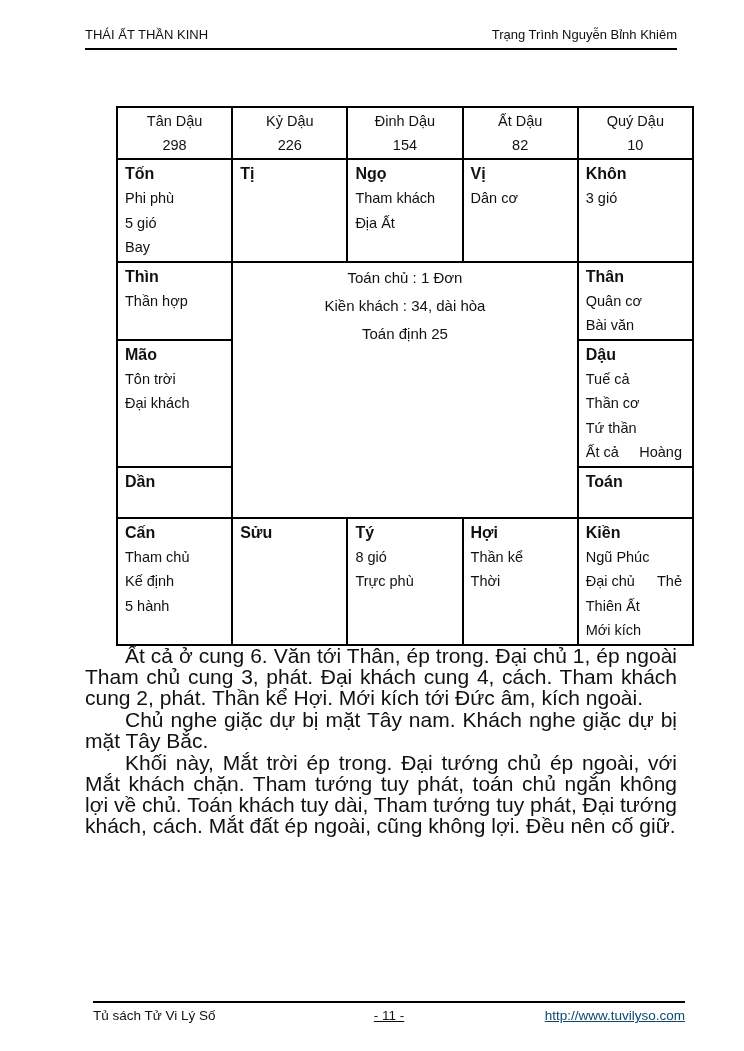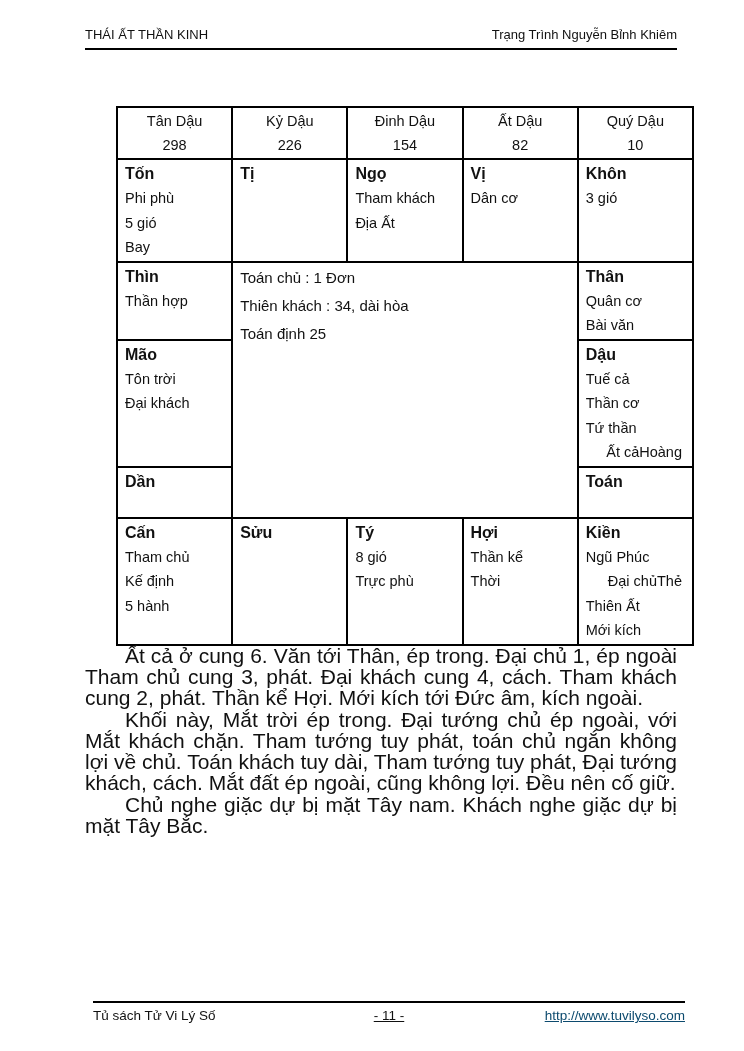--- a/index.html
+++ b/index.html
@@ -27,22 +27,22 @@
   tr.r-year  { height: 51px; border-radius: 23px; }
   tr.r-top   { height: 101px; }
   tr.r-mid1  { height: 75px; }
   tr.r-mid2  { height: 120px; }
   tr.r-mid3  { height: 51px; }
   tr.r-bot   { height: 126px; }
   .year-cell { text-align: center; vertical-align: middle; padding: 0 4px; }
   .year-name, .year-value { line-height: 24px; font-size: 14.5px; }
   .cell-title { font-weight: bold; font-size: 16px; line-height: 25px; }
   .cell-line  { line-height: 24.5px; white-space: nowrap; }
-  .split-line { display: flex; justify-content: flex-end; line-height: 24.5px; padding-right: 3px; }
-  .center-cell { text-align: left; vertical-align: middle; }
+  .split-line { display: flex; justify-content: space-between; line-height: 24.5px; padding-right: 3px; }
+  .center-cell { text-align: center; vertical-align: middle; }
   .center-line { line-height: 28px; font-size: 15px; }
   .body-text {
     position: absolute; left: 85px; top: 645px; width: 592px;
     font-size: 21px; line-height: 21px; text-align: justify;
   }
   .body-text p { margin: 0 0 1px 0; text-indent: 40px; }
   .page-footer {
     position: absolute; left: 93px; top: 1001px; width: 592px;
     border-top: 2px solid #000; padding-top: 5px;
     display: flex; font-size: 13.5px;
@@ -115,21 +115,21 @@
       <div class="cell-line">3 gió</div>
     </td>
   </tr>
   <tr class="r-mid1">
     <td>
       <div class="cell-title">Thìn</div>
       <div class="cell-line">Thần hợp</div>
     </td>
     <td class="center-cell" colspan="3" rowspan="3">
       <div class="center-line">Toán chủ : 1 Đơn</div>
-      <div class="center-line">Thiên khách : 34, dài hòa</div>
+      <div class="center-line">Kiền khách : 34, dài hòa</div>
       <div class="center-line">Toán định 25</div>
     </td>
     <td>
       <div class="cell-title">Thân</div>
       <div class="cell-line">Quân cơ</div>
       <div class="cell-line">Bài văn</div>
     </td>
   </tr>
   <tr class="r-mid2">
     <td>
@@ -185,21 +185,21 @@
       </div>
       <div class="cell-line">Thiên Ất</div>
       <div class="cell-line">Mới kích</div>
     </td>
   </tr>
 </tbody>
   </table>
 
 <div class="body-text">
   <p>Ất cả ở cung 6. Văn tới Thân, ép trong. Đại chủ 1, ép ngoài Tham chủ cung 3, phát. Đại khách cung 4, cách. Tham khách cung 2, phát. Thần kể Hợi. Mới kích tới Đức âm, kích ngoài.</p>
+  <p>Chủ nghe giặc dự bị mặt Tây nam. Khách nghe giặc dự bị mặt Tây Bắc.</p>
   <p>Khối này, Mắt trời ép trong. Đại tướng chủ ép ngoài, với Mắt khách chặn. Tham tướng tuy phát, toán chủ ngắn không lợi về chủ. Toán khách tuy dài, Tham tướng tuy phát, Đại tướng khách, cách. Mắt đất ép ngoài, cũng không lợi. Đều nên cố giữ.</p>
-  <p>Chủ nghe giặc dự bị mặt Tây nam. Khách nghe giặc dự bị mặt Tây Bắc.</p>
 </div>
 
 <div class="page-footer">
   <span class="footer-left">Tủ sách Tử Vi Lý Số</span>
   <span class="footer-center">- 11 -</span>
   <span class="footer-right"><a href="#">http://www.tuvilyso.com</a></span>
 </div>
 
 </body></html>

